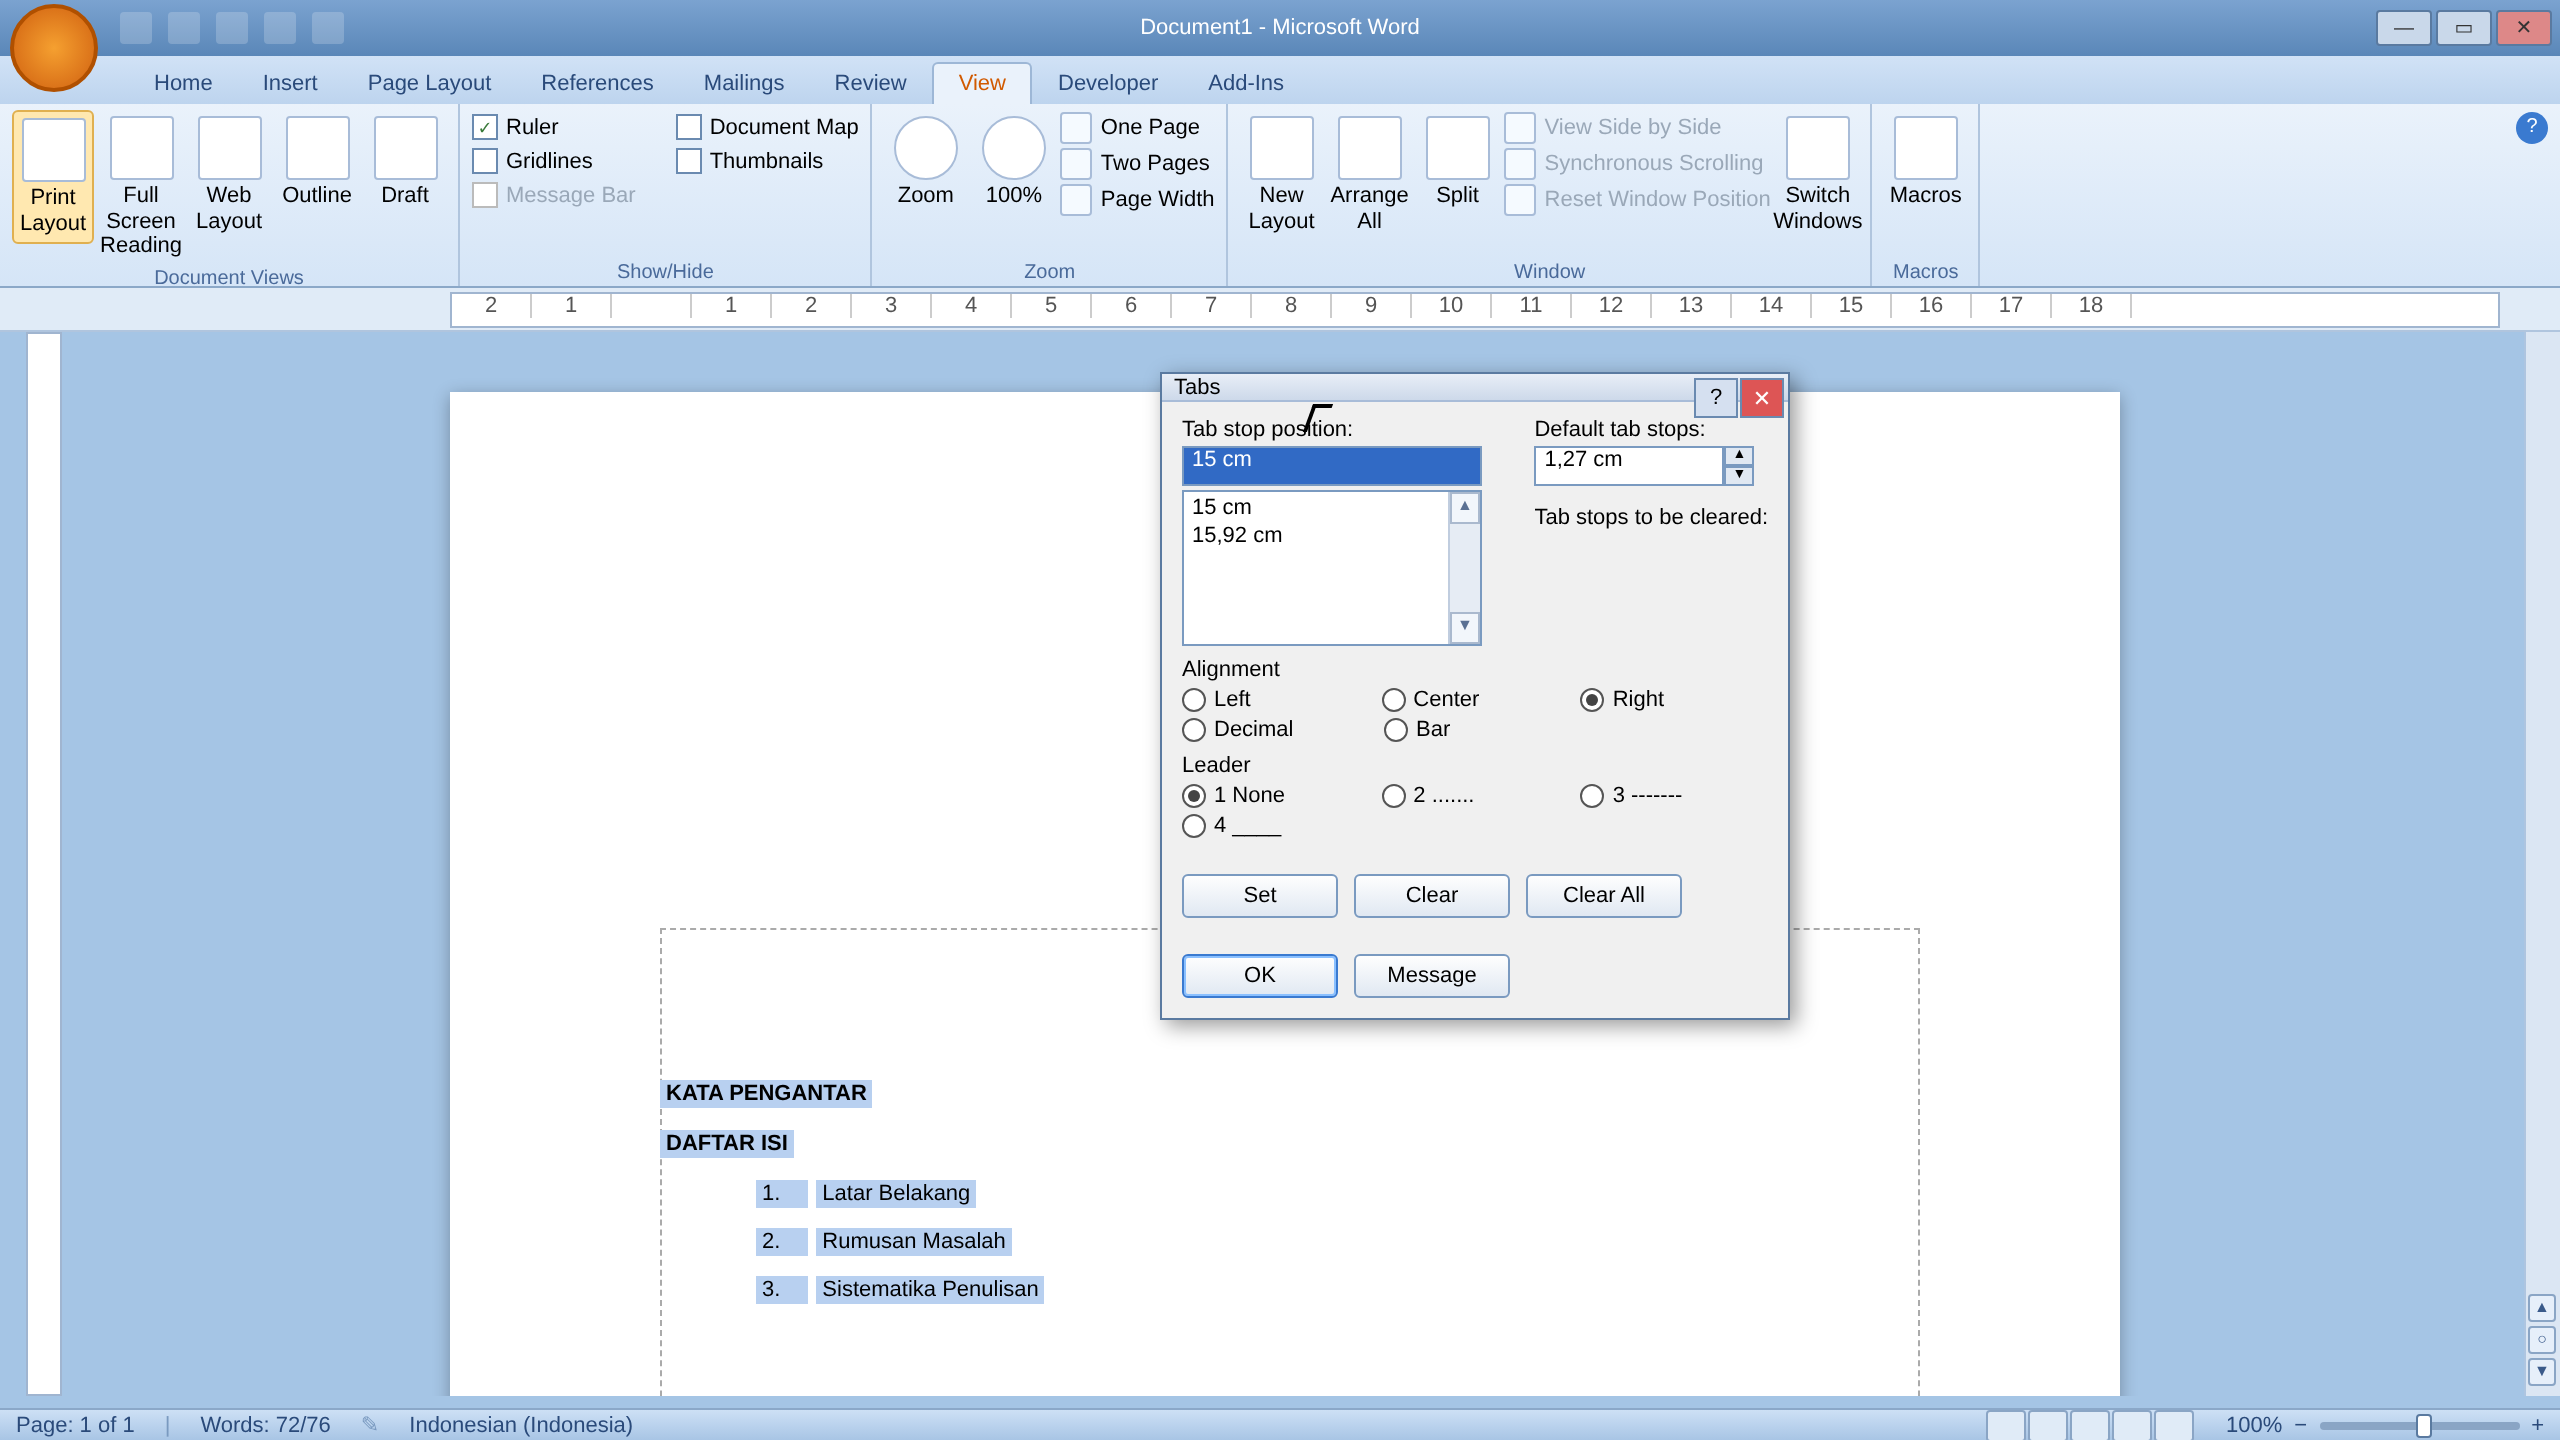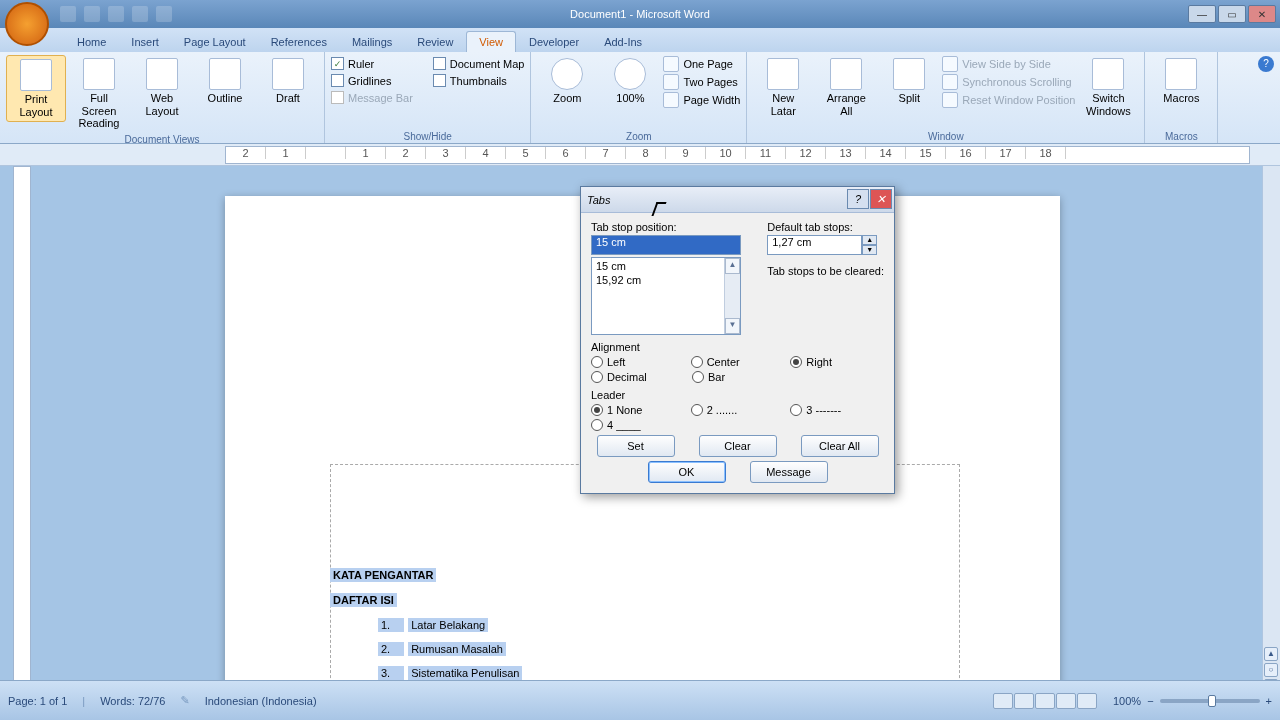--- a/index.html
+++ b/index.html
@@ -19,54 +19,54 @@
 .ribbon-tabs { height: 24px; background: linear-gradient(#d1e2f6, #bdd4ee); display: flex; align-items: flex-end; padding-left: 65px; gap: 1px; }
 .rtab { padding: 4px 12px; color: #2a4a7a; cursor: pointer; }
 .rtab.active { background: #eaf2fb; border: 1px solid #9db7d6; border-bottom: none; border-radius: 3px 3px 0 0; color: #d15a00; }
 
 
 .ribbon { height: 92px; background: linear-gradient(#eaf2fb, #d5e5f7); border-bottom: 1px solid #8ba8c8; display: flex; position: relative; }
 .help-icon { position: absolute; right: 6px; top: 4px; width: 16px; height: 16px; border-radius: 50%; background: #3a7ad0; color: #fff; text-align: center; line-height: 16px; font-size: 10px; }
 .rgroup { border-right: 1px solid #b0c5de; padding: 3px 6px 1px; display: flex; flex-direction: column; }
 .rgroup-body { flex: 1; display: flex; align-items: flex-start; gap: 3px; }
 .rgroup-label { text-align: center; font-size: 10px; color: #4a6a9a; padding-top: 1px; }
-.big-btn { display: flex; flex-direction: column; align-items: center; justify-content: flex-start; width: 60px; padding: 3px 18px; text-align: center; line-height: 1.15; }
+.big-btn { display: flex; flex-direction: column; align-items: center; justify-content: flex-start; width: 41px; padding: 3px 18px; text-align: center; line-height: 1.15; }
 .big-btn.active { background: #ffe8b0; border: 1px solid #e0b050; border-radius: 3px; }
 .big-btn .ico { width: 32px; height: 32px; border: 1px solid #a8bcd8; background: #fff; margin-bottom: 2px; border-radius: 2px; }
 .chk-row { display: flex; align-items: center; gap: 4px; padding: 2px 0; }
 .chk-box { width: 13px; height: 13px; border: 1px solid #6a8ab0; background: #fff; display: flex; align-items: center; justify-content: center; font-size: 9px; color: #3a7a3a; }
 .small-list { display: flex; flex-direction: column; }
 .small-row { display: flex; align-items: center; gap: 4px; padding: 1px 0; }
 .small-ico { width: 16px; height: 16px; border: 1px solid #a8bcd8; background: #f5faff; border-radius: 2px; }
 .disabled-txt { color: #9aa8b8; }
 
 
 .ruler-bar { height: 22px; background: #e0ebf7; border-bottom: 1px solid #b0c5de; position: relative; display: flex; align-items: center; }
 .ruler { position: absolute; left: 225px; right: 30px; height: 18px; background: #fff; border: 1px solid #a0b5d0; font-size: 9px; color: #555; overflow: hidden; }
 .ruler-ticks { display: flex; }
 .ruler-tick { width: 40px; border-right: 1px solid #ccc; text-align: center; }
 
 
 .doc-area { position: absolute; top: 166px; bottom: 22px; left: 0; right: 0; background: #a5c5e5; overflow: hidden; }
 .left-ruler { position: absolute; left: 13px; top: 0; bottom: 0; width: 18px; background: #fff; border: 1px solid #a0b5d0; }
 .page { position: absolute; left: 225px; top: 30px; width: 835px; height: 1100px; background: #fff; box-shadow: 0 2px 8px rgba(0,0,0,0.3); }
 .doc-frame { position: absolute; left: 330px; top: 298px; width: 630px; height: 390px; border: 1px dashed #aaa; }
-.doc-content { position: absolute; left: 330px; top: 399px; width: 500px; }
+.doc-content { position: absolute; left: 330px; top: 371px; width: 500px; }
 .doc-line { margin-bottom: 7px; }
 .hl { background: #b8d0f0; padding: 1px 3px; display: inline-block; }
 .h1 { font-size: 16px; font-weight: bold; }
 .sub { margin-left: 48px; font-size: 15px; }
 .sub .num { display: inline-block; width: 26px; }
 .right-scroll { position: absolute; right: 0; top: 0; bottom: 0; width: 18px; background: #dbe6f3; border-left: 1px solid #aec5e0; }
 .scroll-arrows { position: absolute; right: 2px; bottom: 5px; width: 14px; display: flex; flex-direction: column; gap: 2px; }
 .sa { width: 14px; height: 14px; border: 1px solid #8aa5c5; background: #e6effa; border-radius: 2px; font-size: 8px; text-align: center; line-height: 12px; color: #3a5a8a; }
 
 
 .dialog { position: absolute; left: 580px; top: 186px; width: 315px; background: #f0f0f0; border: 1px solid #5a7aa0; box-shadow: 3px 3px 10px rgba(0,0,0,0.4); z-index: 50; }
-.dlg-title { height: 26px; background: linear-gradient(#e8eef7, #cdd9ea); border-bottom: 1px solid #a8bcd8; display: flex; align-items: center; padding: 0 6px; position: relative; font-style: italic; }
+.dlg-title { height: 14px; background: linear-gradient(#e8eef7, #cdd9ea); border-bottom: 1px solid #a8bcd8; display: flex; align-items: center; padding: 0 6px; position: relative; }
 .dlg-title-btns { position: absolute; right: 2px; top: 2px; display: flex; gap: 1px; }
 .dlg-tbtn { width: 22px; height: 20px; border: 1px solid #6a8ab0; display: flex; align-items: center; justify-content: center; font-size: 11px; }
 .dlg-help { background: #d5e0f0; }
 .dlg-close { background: #d55; color: #fff; }
 .dlg-body { padding: 8px 10px 10px; }
 .dlg-row { display: flex; justify-content: space-between; gap: 24px; margin-bottom: 3px; }
 .lbl { display: block; margin-bottom: 2px; }
 .txtinput { width: 150px; height: 20px; border: 1px solid #7a9ac0; background: #fff; padding: 0 4px; }
 .txtinput.sel { background: #316AC5; color: #fff; }
 .spin-wrap { display: flex; }
@@ -77,29 +77,29 @@
 .listbox-item { }
 .list-scroll { position: absolute; right: 0; top: 0; bottom: 0; width: 16px; background: #e6ecf4; border-left: 1px solid #c0cddf; }
 .ls-btn { width: 100%; height: 16px; border: 1px solid #aab9ce; background: #f2f6fb; font-size: 8px; text-align: center; line-height: 12px; color: #5a7093; position: absolute; left: 0; }
 .ls-btn.up { top: 0; }
 .ls-btn.down { bottom: 0; }
 .section-lbl { margin-top: 6px; margin-bottom: 3px; }
 .radio-row { display: flex; gap: 6px; margin-bottom: 3px; }
 .radio-item { display: flex; align-items: center; gap: 4px; width: 95px; }
 .radio { width: 12px; height: 12px; border: 1px solid #555; background: #fff; border-radius: 50%; display: flex; align-items: center; justify-content: center; }
 .radio.checked::after { content: ""; width: 6px; height: 6px; background: #444; border-radius: 50%; }
-.btn-row { display: flex; justify-content: center; gap: 24px; margin-top: 4px; }
+.btn-row { display: flex; justify-content: flex-start; gap: 8px; margin-top: 18px; }
 .dlg-btn { width: 78px; height: 22px; border: 1px solid #7a9ac0; background: linear-gradient(#fefefe, #e0e8f2); border-radius: 3px; text-align: center; line-height: 20px; }
 .dlg-btn.primary { border: 1px solid #3a7ad0; box-shadow: 0 0 0 1px #8ac0ff inset; }
 
 .cursor { position: absolute; left: 654px; top: 202px; width: 14px; height: 20px; z-index: 60; pointer-events: none; }
 .cursor::before { content: ""; position: absolute; border-left: 2px solid #000; border-top: 2px solid #000; width: 8px; height: 12px; transform: skewX(-20deg); }
 
 
-.statusbar { position: absolute; bottom: 0; left: 0; right: 0; height: 40px; background: linear-gradient(#cde0f5, #a8c5e5); border-top: 1px solid #8ba8c8; display: flex; align-items: center; padding: 0 8px; gap: 15px; font-size: 11px; color: #2a4a7a; }
+.statusbar { position: absolute; bottom: 0; left: 0; right: 0; height: 16px; background: linear-gradient(#cde0f5, #a8c5e5); border-top: 1px solid #8ba8c8; display: flex; align-items: center; padding: 0 8px; gap: 15px; font-size: 11px; color: #2a4a7a; }
 .statusbar .sep { color: #7a9ac0; }
 .zoom-ctrl { position: absolute; right: 8px; display: flex; align-items: center; gap: 6px; }
 .zoom-slider { width: 100px; height: 4px; background: #8aa5c5; position: relative; border-radius: 2px; }
 .zoom-thumb { position: absolute; left: 48px; top: -4px; width: 8px; height: 12px; background: #fff; border: 1px solid #5a7aa0; border-radius: 2px; }
 .view-btns { display: flex; gap: 1px; margin-right: 10px; }
 .view-btn { width: 20px; height: 16px; border: 1px solid #8aa5c5; background: #e0ebf7; border-radius: 2px; }
 </style>
 </head>
 <body>
 
@@ -212,21 +212,21 @@
             <span>Page Width</span>
           </div>
       </div>
     </div>
     <div class="rgroup-label">Zoom</div>
   </div>
   <div class="rgroup">
     <div class="rgroup-body">
       <div class="big-btn">
           <div class="ico"></div>
-          <span>New Latar</span>
+          <span>New Layout</span>
         </div>
       <div class="big-btn">
           <div class="ico"></div>
           <span>Arrange All</span>
         </div>
       <div class="big-btn">
           <div class="ico"></div>
           <span>Split</span>
         </div>
       <div class="small-list">

